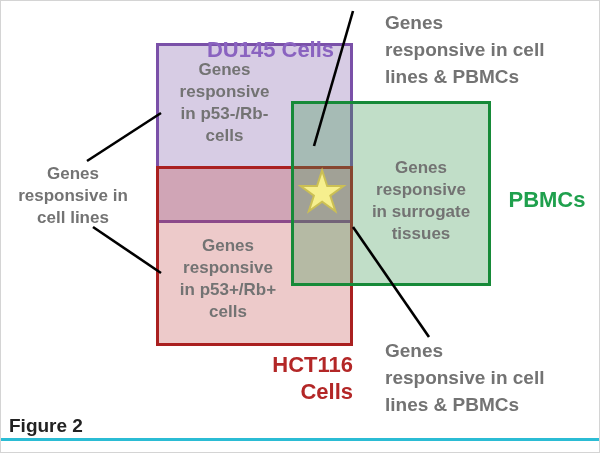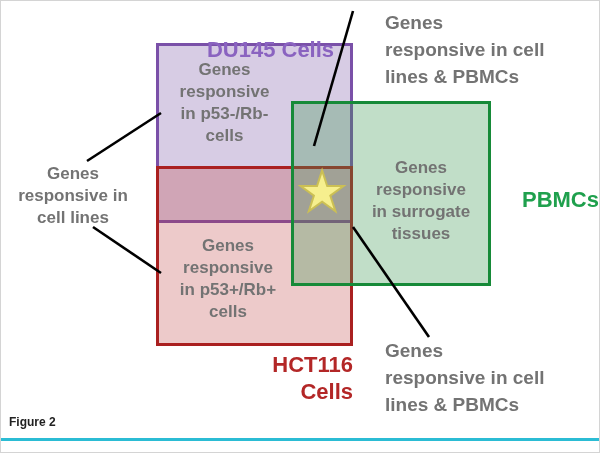--- a/index.html
+++ b/index.html
@@ -29,26 +29,26 @@
   .title     { font-size:22px; line-height:27px; text-align:center; }
 
   .lbl-du145-region { left:157px; top:58px;  width:133px; }
   .lbl-left         { left:2px;   top:162px; width:140px; }
   .lbl-green        { left:356px; top:156px; width:128px; }
   .lbl-red-region   { left:157px; top:234px; width:140px; }
   .lbl-tr           { left:384px; top:8px;   width:206px; }
   .lbl-br           { left:384px; top:336px; width:206px; }
 
   .title-du145  { left:171px; top:5px;   width:197px;margin-top:30px; }
-  .title-pbmcs  { left:494px; top:185px; width:104px; text-align:right; }
+  .title-pbmcs  { left:494px; top:185px; width:104px; text-align:center; }
   .title-hct116 { left:155px; top:350px; width:197px;text-align:right; }
 
   .caption {
     position:absolute; left:8px; top:414px; z-index:6;
-    font-size:12px; font-weight:bold; color:#222222;
+    font-size:19px; font-weight:bold; color:#222222;
   }
   .divider { position:absolute; left:0; top:437px; width:600px; height:3px; z-index:6; }
 </style>
 </head>
 <body>
 
 <div id="canvas">
 
   <div class="rect rect-du145" style="border-color: rgb(122, 80, 168);"></div>
   <div class="rect rect-hct116" style="border-color: rgb(170, 32, 32);"></div>

